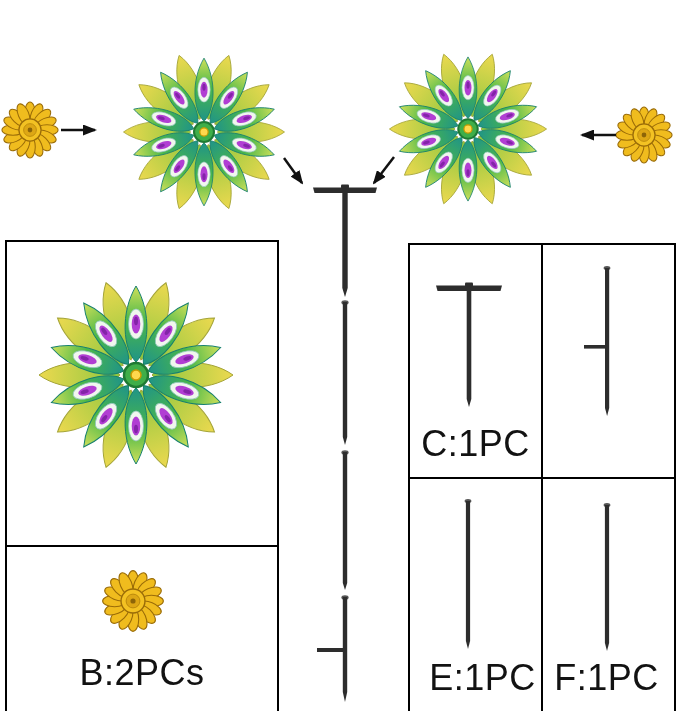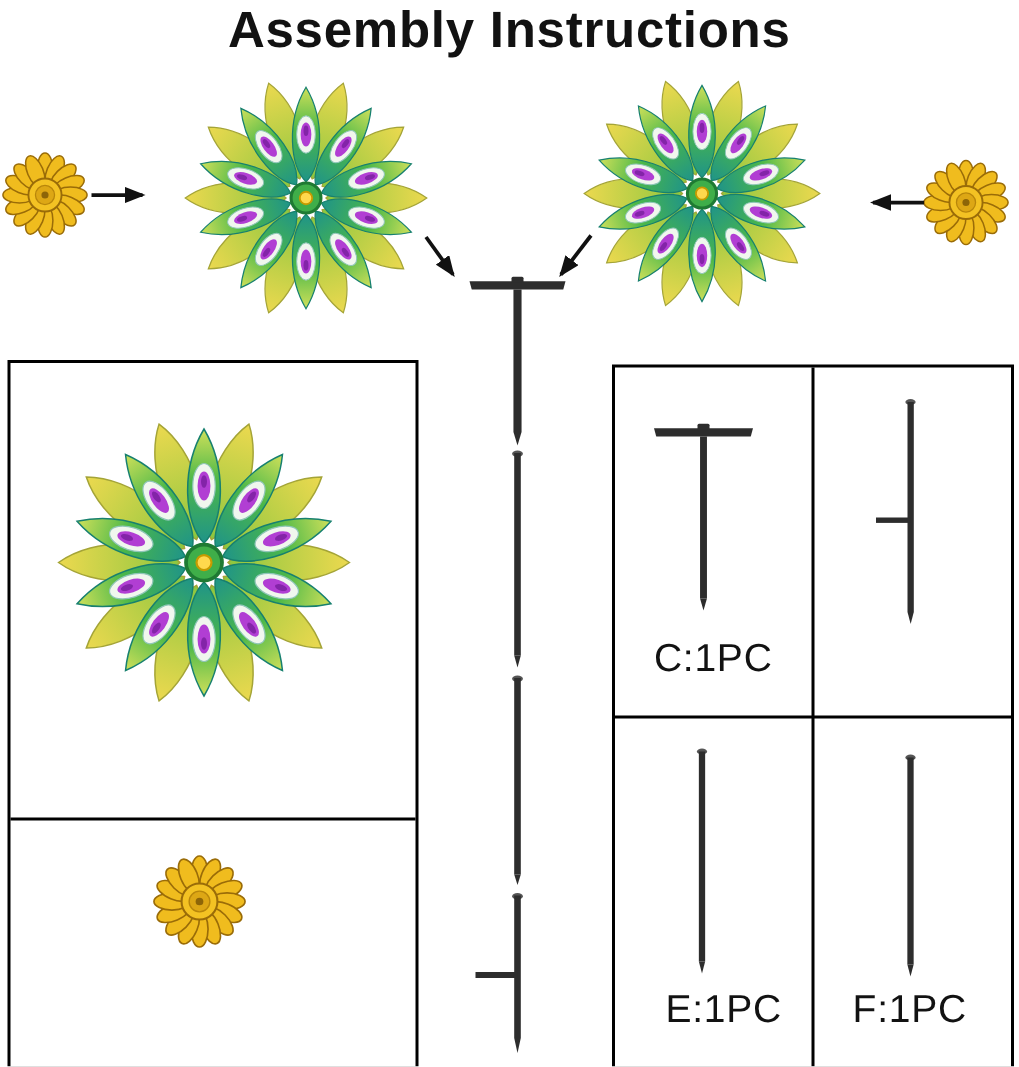--- a/index.html
+++ b/index.html
@@ -6,28 +6,27 @@
   .canvas{position:relative;width:679px;height:711px;background:#fff;overflow:hidden;
           font-family:"Liberation Sans","DejaVu Sans",sans-serif;}
   .title{position:absolute;top:1px;left:0;width:100%;text-align:center;
          font-size:34px;font-weight:600;color:#121212;letter-spacing:.5px;}
   .scene{position:absolute;left:0;top:0;}
   .panel{position:absolute;border:2px solid #000;background:transparent;}
   .panel-ab{left:5px;top:240px;width:270px;height:469px;}
   .panel-cdef{left:408px;top:243px;width:264px;height:466px;}
   .hdiv{position:absolute;left:0;width:100%;height:2px;background:#000;}
   .vdiv{position:absolute;top:0;width:2px;height:100%;background:#000;}
-  .part-label{position:absolute;font-size:26px;color:#121212;text-align:center;letter-spacing:.5px;}
+  .part-label{position:absolute;font-size:36px;color:#121212;text-align:center;letter-spacing:.5px;}
 </style>
 </head>
 <body>
 
 <div class="canvas">
 
-  <div class="title">Assembly Instructions</div>
 
   <svg class="scene" width="679" height="711" viewBox="0 0 679 711">
     <defs>
       <linearGradient id="leafFront" x1="0" y1="0" x2="0" y2="1">
         <stop offset="0" stop-color="#cfe05a"></stop>
         <stop offset="0.45" stop-color="#4cb848"></stop>
         <stop offset="1" stop-color="#1f9488"></stop>
       </linearGradient>
       <linearGradient id="leafBack" x1="0" y1="0" x2="0" y2="1">
         <stop offset="0" stop-color="#ecd94f"></stop>
@@ -159,20 +158,21 @@
     </g>
     <g fill="#2d2d2d">
       <ellipse cx="607" cy="505" rx="3.4" ry="2" fill="#555"></ellipse>
       <rect x="604.9" y="505" width="4.2" height="138"></rect>
       <path d="M604.9,643 L607,651 L609.1,643 Z"></path>
     </g>
   </svg>
 
   <div class="panel panel-ab">
     <div class="hdiv" style="top:303px"></div>
+    <div class="part-label" style="top:410px;left:0;width:100%">B:2PCs</div>
   </div>
 
   <div class="panel panel-cdef">
     <div class="vdiv" style="left:131px"></div>
     <div class="hdiv" style="top:232px"></div>
     <div class="part-label" style="top:178px;left:0;width:131px">C:1PC</div>
     <div class="part-label" style="top:412px;left:0;width:145px">E:1PC</div>
     <div class="part-label" style="top:412px;left:133px;width:127px">F:1PC</div>
   </div>
 

